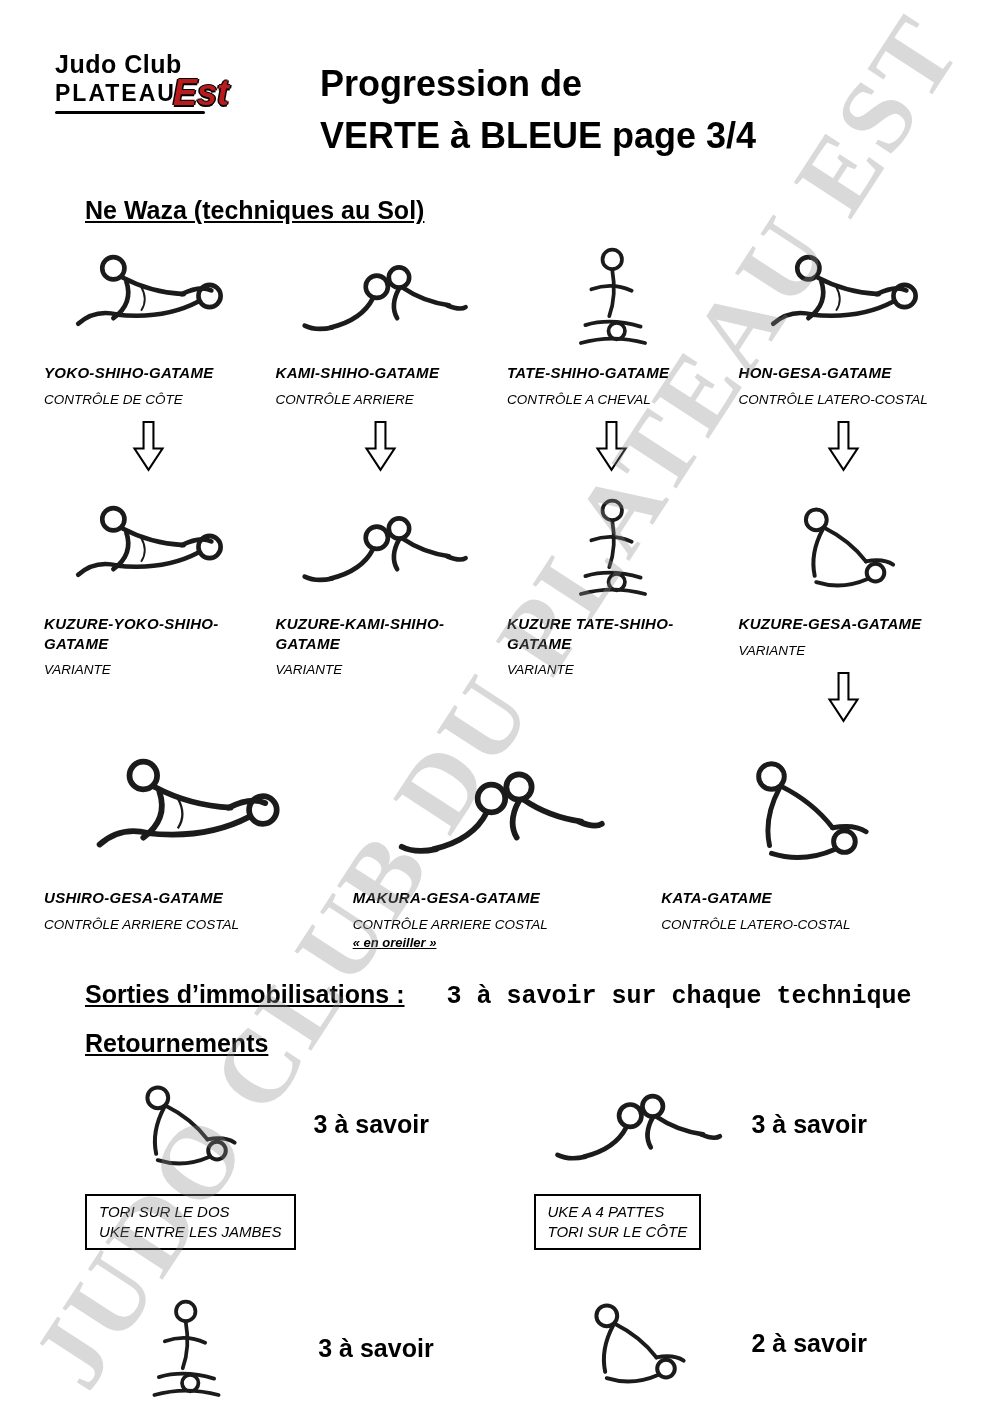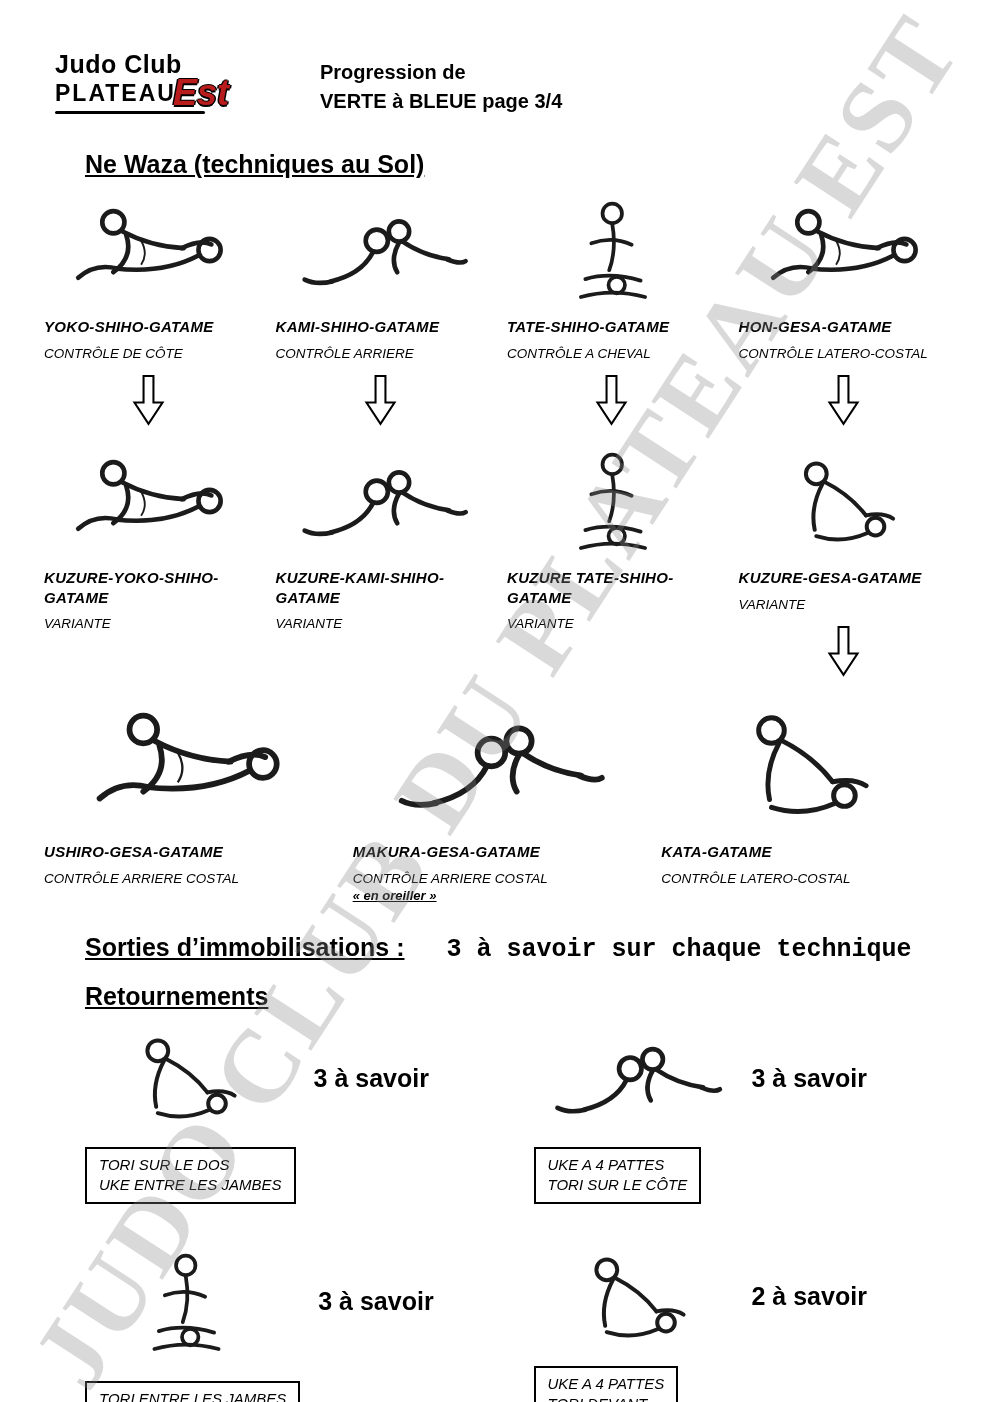--- a/index.html
+++ b/index.html
@@ -23,21 +23,21 @@
   .header { display:flex; align-items:flex-start; }
   .logo { width:225px; padding-left:15px; }
   .logo-line1 { font-weight:bold; font-size:25px; letter-spacing:0.5px; }
   .logo-line2 { font-weight:bold; font-size:23px; letter-spacing:2px; display:flex; align-items:center; }
   .logo-est {
     font-style:italic; font-size:36px; letter-spacing:0; margin-left:-3px; line-height:0.8;
     color:#b91c1c; text-shadow:-1.5px 0 #000, 1.5px 0 #000, 0 -1.5px #000, 0 1.5px #000;
   }
   .logo-rule { width:150px; height:3px; background:#000; margin-top:3px; border-radius:2px; }
   .title-block { margin-left:55px; padding-top:8px; }
-  .title-line { font-weight:bold; font-size:20px; line-height:1.45; }
+  .title-line { font-weight:bold; font-size:36px; line-height:1.45; }
 
   
   .section-heading {
     font-weight:bold; font-size:25px; text-decoration:underline;
     margin:34px 0 6px 45px;
   }
   .sorties-line { display:flex; align-items:baseline; gap:42px; margin:30px 0 6px 45px; }
   .sorties-note { font-weight:bold; font-size:25px;font-family:Liberation Mono, monospace; }
 
   

